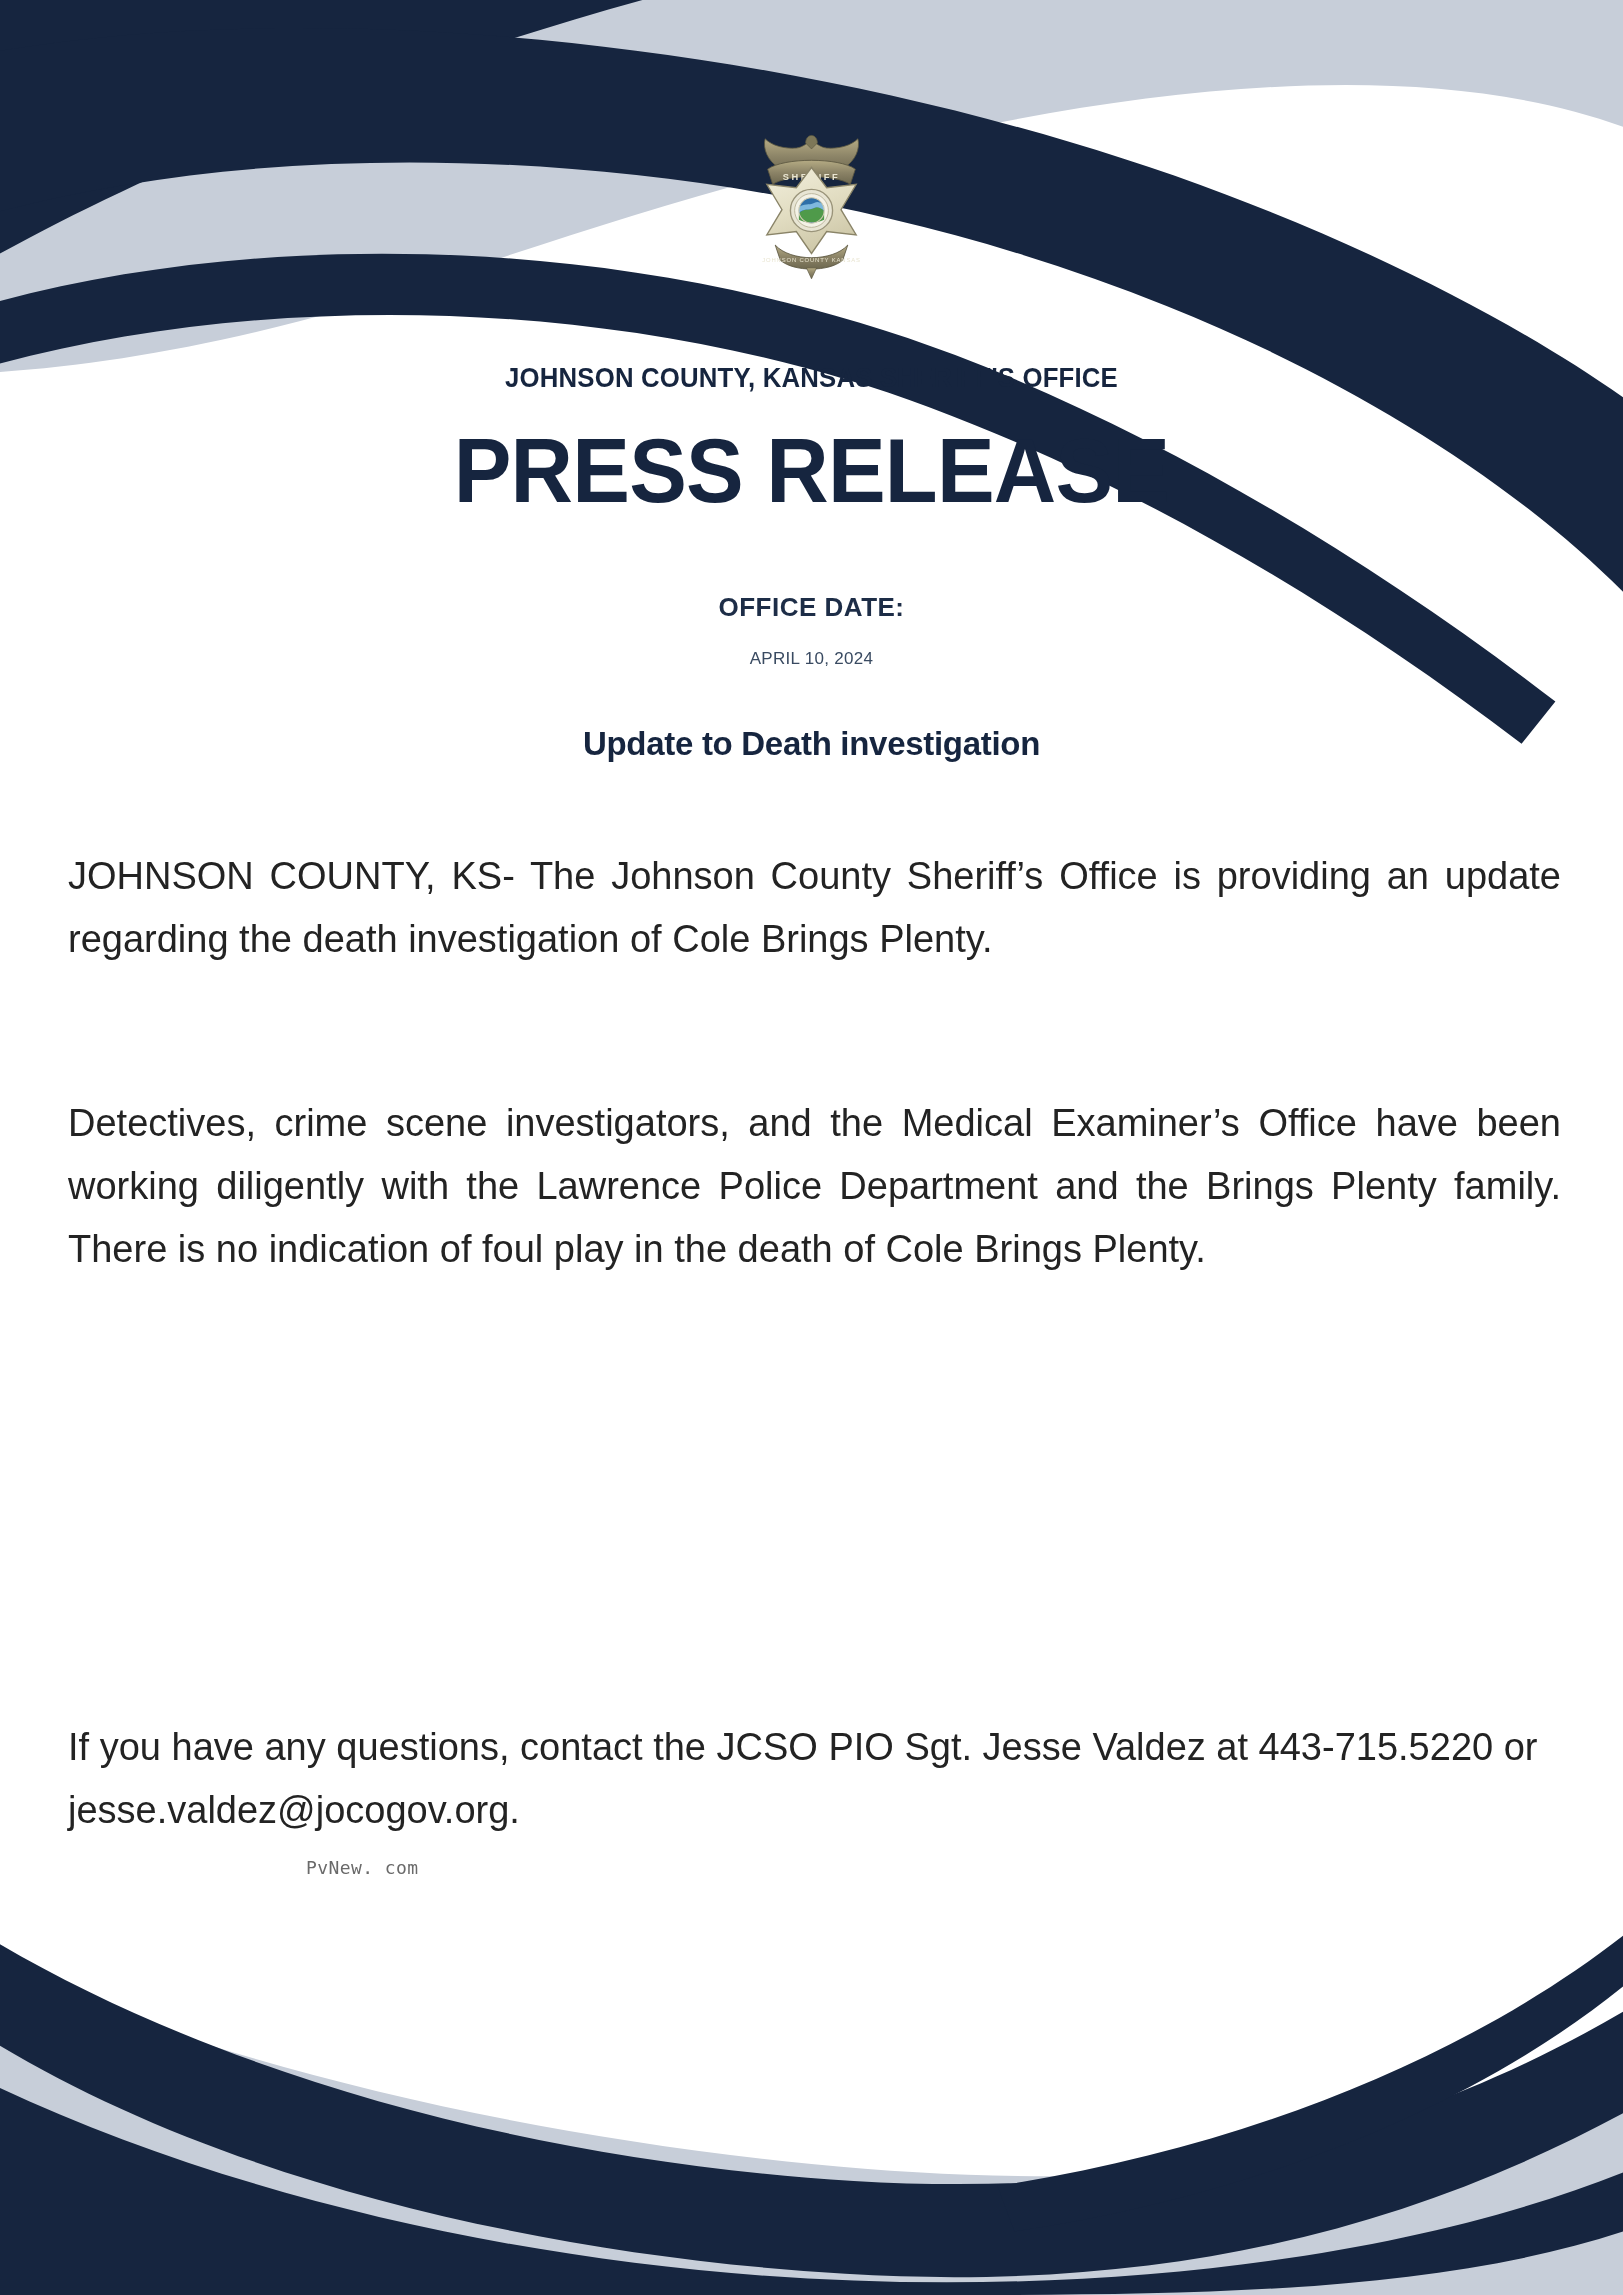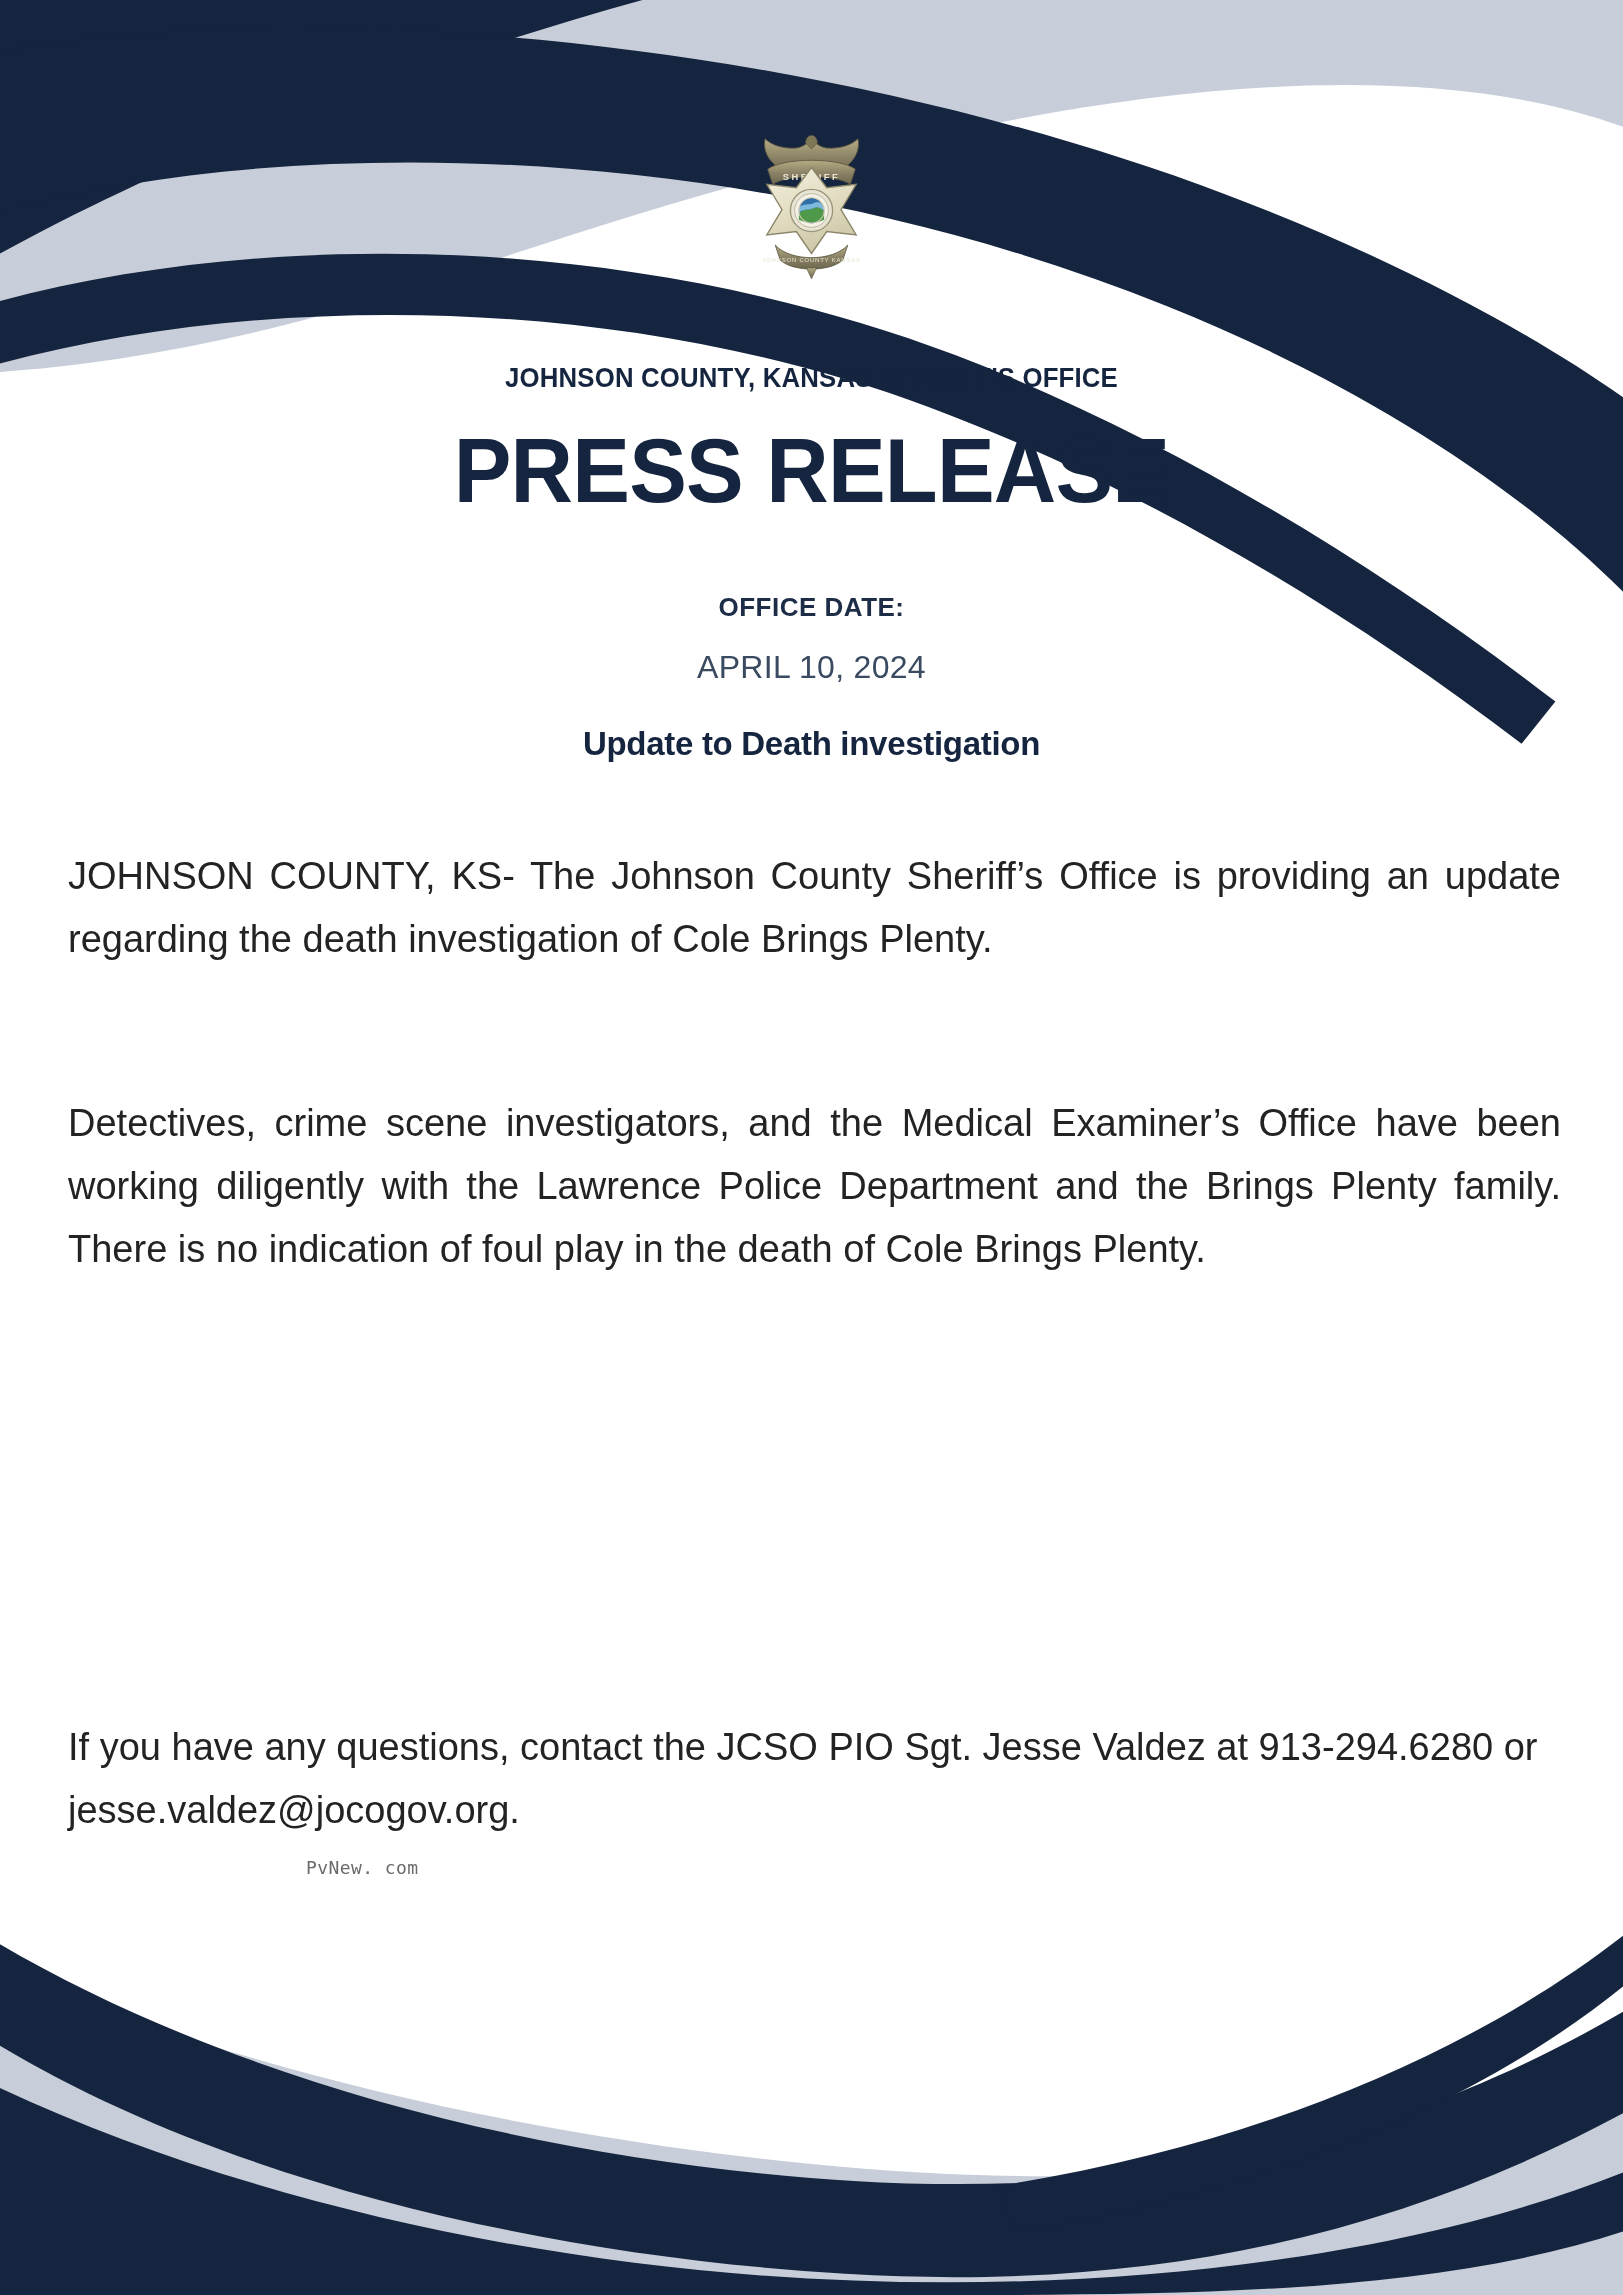--- a/index.html
+++ b/index.html
@@ -83,21 +83,21 @@
     letter-spacing: 0.5px;
     color: #1d2d47;
   }
 
   .release-date {
     position: absolute;
     left: 0;
     top: 649px;
     width: 1623px;
     text-align: center;
-    font-size: 32px;
+    font-size: 17px;
     font-weight: normal;
     letter-spacing: 0.3px;
     color: #394a61;
   }
 
   .subject {
     position: absolute;
     left: 0;
     top: 725px;
     width: 1623px;
@@ -261,20 +261,20 @@
 
     <div class="body-block p2">
       <p>Detectives, crime scene investigators, and the Medical Examiner’s Office have been working diligently with the Lawrence Police Department and the Brings Plenty family. There is no indication of foul play in the death of Cole Brings Plenty.</p>
     </div>
 
     <div class="body-block p1">
       <p>JOHNSON COUNTY, KS- The Johnson County Sheriff’s Office is providing an update regarding the death investigation of Cole Brings Plenty.</p>
     </div>
 
     <div class="body-block p3">
-      <p>If you have any questions, contact the JCSO PIO Sgt. Jesse Valdez at 913-294.6280 or jesse.valdez@jocogov.org.</p>
+      <p>If you have any questions, contact the JCSO PIO Sgt. Jesse Valdez at 443-715.5220 or jesse.valdez@jocogov.org.</p>
     </div>
 
     <div class="watermark">PvNew. com</div>
 
   </div>
 </div>
 
 
 </body></html>

